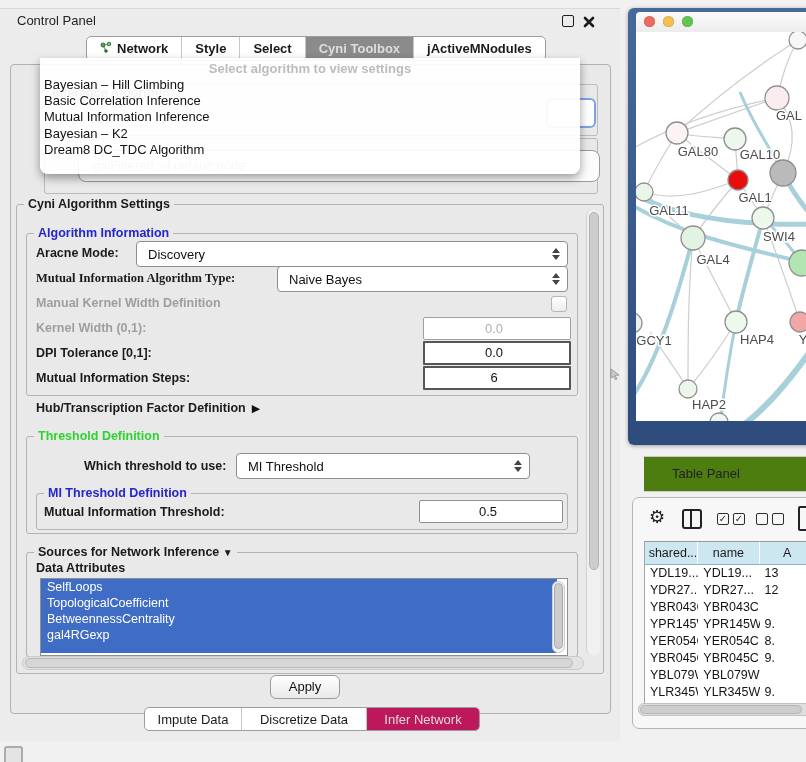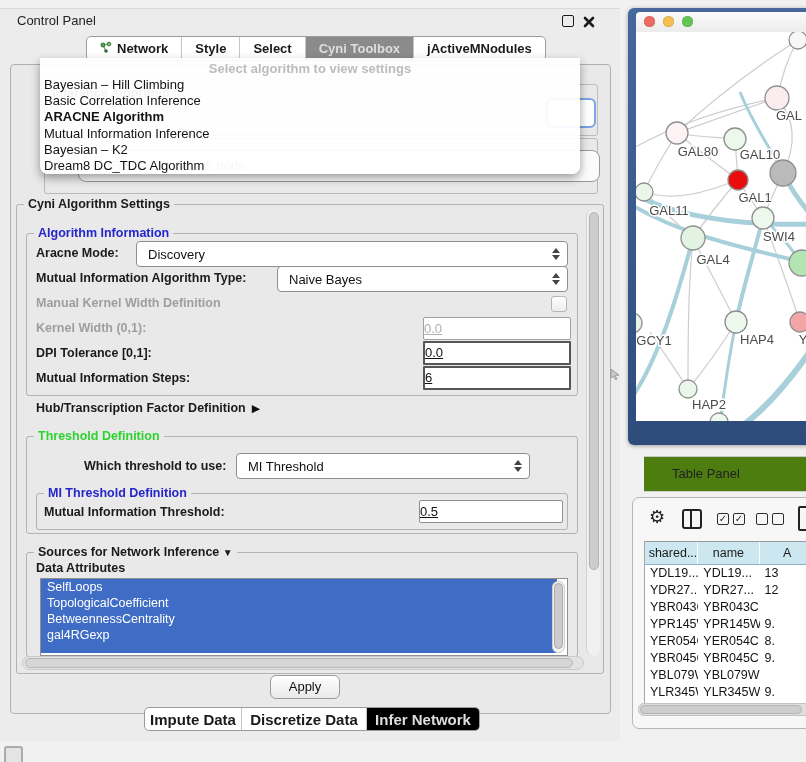--- a/index.html
+++ b/index.html
@@ -36,21 +36,21 @@
   #grp-algdef{left:26px;top:233px;width:550px;height:161px;z-index:2;}
   #lbl-algdef{left:34px;top:226px;}
   .row-label{position:absolute;font-size:12.5px;font-weight:700;color:#1a1a1a;white-space:nowrap;z-index:3;}
   .row-label.dis{color:#9e9e9e;}
   .combo{position:absolute;background:#fff;border:1px solid #8e8e8e;border-radius:4px;z-index:3;font-size:13px;color:#111;}
   .combo .cv{position:absolute;left:11px;top:50%;transform:translateY(-50%);white-space:nowrap;}
   .stepper{position:absolute;right:6px;top:50%;transform:translateY(-50%);width:9px;height:12px;}
   .stepper:before,.stepper:after{content:"";position:absolute;left:0;border-left:4.5px solid transparent;border-right:4.5px solid transparent;}
   .stepper:before{top:0;border-bottom:5px solid #444;}
   .stepper:after{bottom:0;border-top:5px solid #444;}
-  .inp{position:absolute;background:#fff;z-index:3;font-size:13px;text-align:left;line-height:21px;padding-right:6px;text-decoration:underline;}
+  .inp{position:absolute;background:#fff;z-index:3;font-size:13px;text-align:center;line-height:21px;padding-right:6px;}
   .inp.gray{border:1px solid #9f9f9f;color:#b0b0b0;border-radius:2px;}
   .inp.dark{border:2px solid #565656;color:#111;border-radius:1px;}
   #chk-mk{left:551px;top:296px;width:14px;height:14px;border:1.5px solid #b6b6b6;border-radius:3px;background:linear-gradient(#ffffff,#ededed);z-index:3;}
   .tri-r{display:inline-block;margin-left:6px;color:#111;font-size:11px;}
   #grp-thresh{left:26px;top:436px;width:550px;height:96px;z-index:2;}
   #lbl-thresh{left:34px;top:429px;color:#2fd32f;}
   #grp-mit{left:36px;top:493px;width:530px;height:35px;z-index:2;}
   #lbl-mit{left:44px;top:486px;color:#2525cc;}
   #lbl-algdef{color:#2525cc;}
   #grp-sources{left:26px;top:552px;width:550px;height:103px;z-index:2;}
@@ -63,23 +63,23 @@
   #attr-vthumb{position:absolute;left:1px;top:1px;width:7px;height:64px;background:#cccccc;border:1px solid #aaa;border-radius:5px;}
   
   #set-vscroll{left:586px;top:209px;width:13px;height:447px;background:#f0f0f0;border-left:1px solid #d2d2d2;border-radius:7px;z-index:3;}
   #set-vthumb{position:absolute;left:2px;top:3px;width:8px;height:356px;background:#cdcdcd;border:1px solid #b2b2b2;border-radius:5px;}
   #set-hscroll{left:22px;top:656px;width:560px;height:12px;background:#e2e2e2;border:1px solid #cacaca;border-radius:7px;z-index:3;}
   #set-hthumb{position:absolute;left:2px;top:1px;width:546px;height:8px;background:#d6d6d6;border:1px solid #b8b8b8;border-radius:5px;}
   #hub-row{left:36px;top:401px;font-size:12.5px;font-weight:700;color:#1a1a1a;z-index:3;}
   
   #apply-btn{left:270px;top:675px;width:68px;height:22px;background:linear-gradient(#ffffff,#e9e9e9);border:1px solid #9b9b9b;border-radius:6px;font-size:13px;color:#111;text-align:center;line-height:21px;z-index:3;}
   #cp-bottom-tabs{left:144px;top:707px;height:22px;display:flex;background:#fff;border:1px solid #9c9c9c;border-radius:5px;overflow:hidden;z-index:3;}
-  .btab{display:flex;align-items:center;justify-content:center;font-size:15px;font-weight:700;color:#1a1a1a;border-right:1px solid #c6c6c6;}
+  .btab{display:flex;align-items:center;justify-content:center;font-size:13px;font-weight:400;color:#1a1a1a;border-right:1px solid #c6c6c6;}
   .btab:last-child{border-right:none;}
-  .btab.sel{background:#000000;color:#dedede;text-align:center;}
+  .btab.sel{background:#be185d;color:#dedede;text-align:center;}
   #bl-chip{left:4px;top:746px;width:15px;height:18px;border:2px solid #ababab;border-radius:3px;background:#e4e4e4;}
   
   #nw{left:628px;top:8px;width:186px;height:437px;background:linear-gradient(#46689b,#2d4c7c);border-radius:6px 0 0 6px;box-shadow:0 1px 4px rgba(0,0,0,0.35);}
   #nw-titlebar{position:absolute;left:8px;top:4px;right:0;height:20px;background:linear-gradient(#fbfbfb,#ececec);border-bottom:1px solid #c9c9c9;border-radius:4px 0 0 0;}
   .tl{position:absolute;top:4px;width:11px;height:11px;border-radius:50%;box-shadow:inset 0 0 1px rgba(0,0,0,.45);}
   #nw-canvas{position:absolute;left:8px;top:24px;width:178px;height:389px;background:#fff;overflow:hidden;}
   .nlabel{font-size:13px;fill:#4c4c4c;stroke:#ffffff;stroke-width:3px;paint-order:stroke;text-anchor:middle;font-family:"Liberation Sans","DejaVu Sans",sans-serif;}
   
   #tp-bar{left:644px;top:456px;width:184px;height:34px;background:#4d7c0f;border-top:1px solid #c8c8c8;border-bottom:1px solid #cdcdcd;}
   #tp-title{position:absolute;left:28px;top:9px;font-size:13px;color:#222;}
@@ -144,40 +144,39 @@
   <div class="abs" id="ghost-label1">Inference Algorithm</div>
   <div class="abs" id="ghost-combo1"></div>
   <div class="abs" id="ghost-grp2"></div>
   <div class="abs" id="ghost-combo2">galFiltered.sif default node</div>
 
   <div class="abs" id="dd">
     <div id="dd-ph">Select algorithm to view settings</div>
     <div id="dd-items">
         <div class="dd-item">Bayesian – Hill Climbing</div>
         <div class="dd-item">Basic Correlation Inference</div>
-        <div class="dd-item bold">ARACNE Algorithm</div>
         <div class="dd-item">Mutual Information Inference</div>
         <div class="dd-item">Bayesian – K2</div>
         <div class="dd-item">Dream8 DC_TDC Algorithm</div>
       </div>
   </div>
 
   <div class="abs grp" id="grp-settings"></div>
   <div class="abs grp-label" id="lbl-settings">Cyni Algorithm Settings</div>
 
   <div class="abs grp" id="grp-algdef"></div>
   <div class="abs grp-label" id="lbl-algdef">Algorithm Information</div>
 
   <div class="row-label" style="left:36px;top:246px;">Aracne Mode:</div>
   <div class="combo" style="left:136px;top:241px;width:430px;height:24px;">
     <span class="cv">Discovery</span>
     <span class="stepper"></span>
   </div>
 
-  <div class="row-label" style="left:36px;top:271px;">Mutual Information Algorithm Type:</div>
+  <div class="row-label" style="left:36px;top:271px;font-family:Liberation Serif, serif;">Mutual Information Algorithm Type:</div>
   <div class="combo" style="left:277px;top:266px;width:289px;height:24px;">
     <span class="cv">Naive Bayes</span>
     <span class="stepper"></span>
   </div>
 
   <div class="row-label dis" style="left:36px;top:296px;">Manual Kernel Width Definition</div>
   <div class="abs" id="chk-mk"></div>
 
   <div class="row-label dis" style="left:36px;top:321px;">Kernel Width (0,1):</div>
   <div class="inp gray" style="left:423px;top:317px;width:140px;height:21px;">0.0</div>

